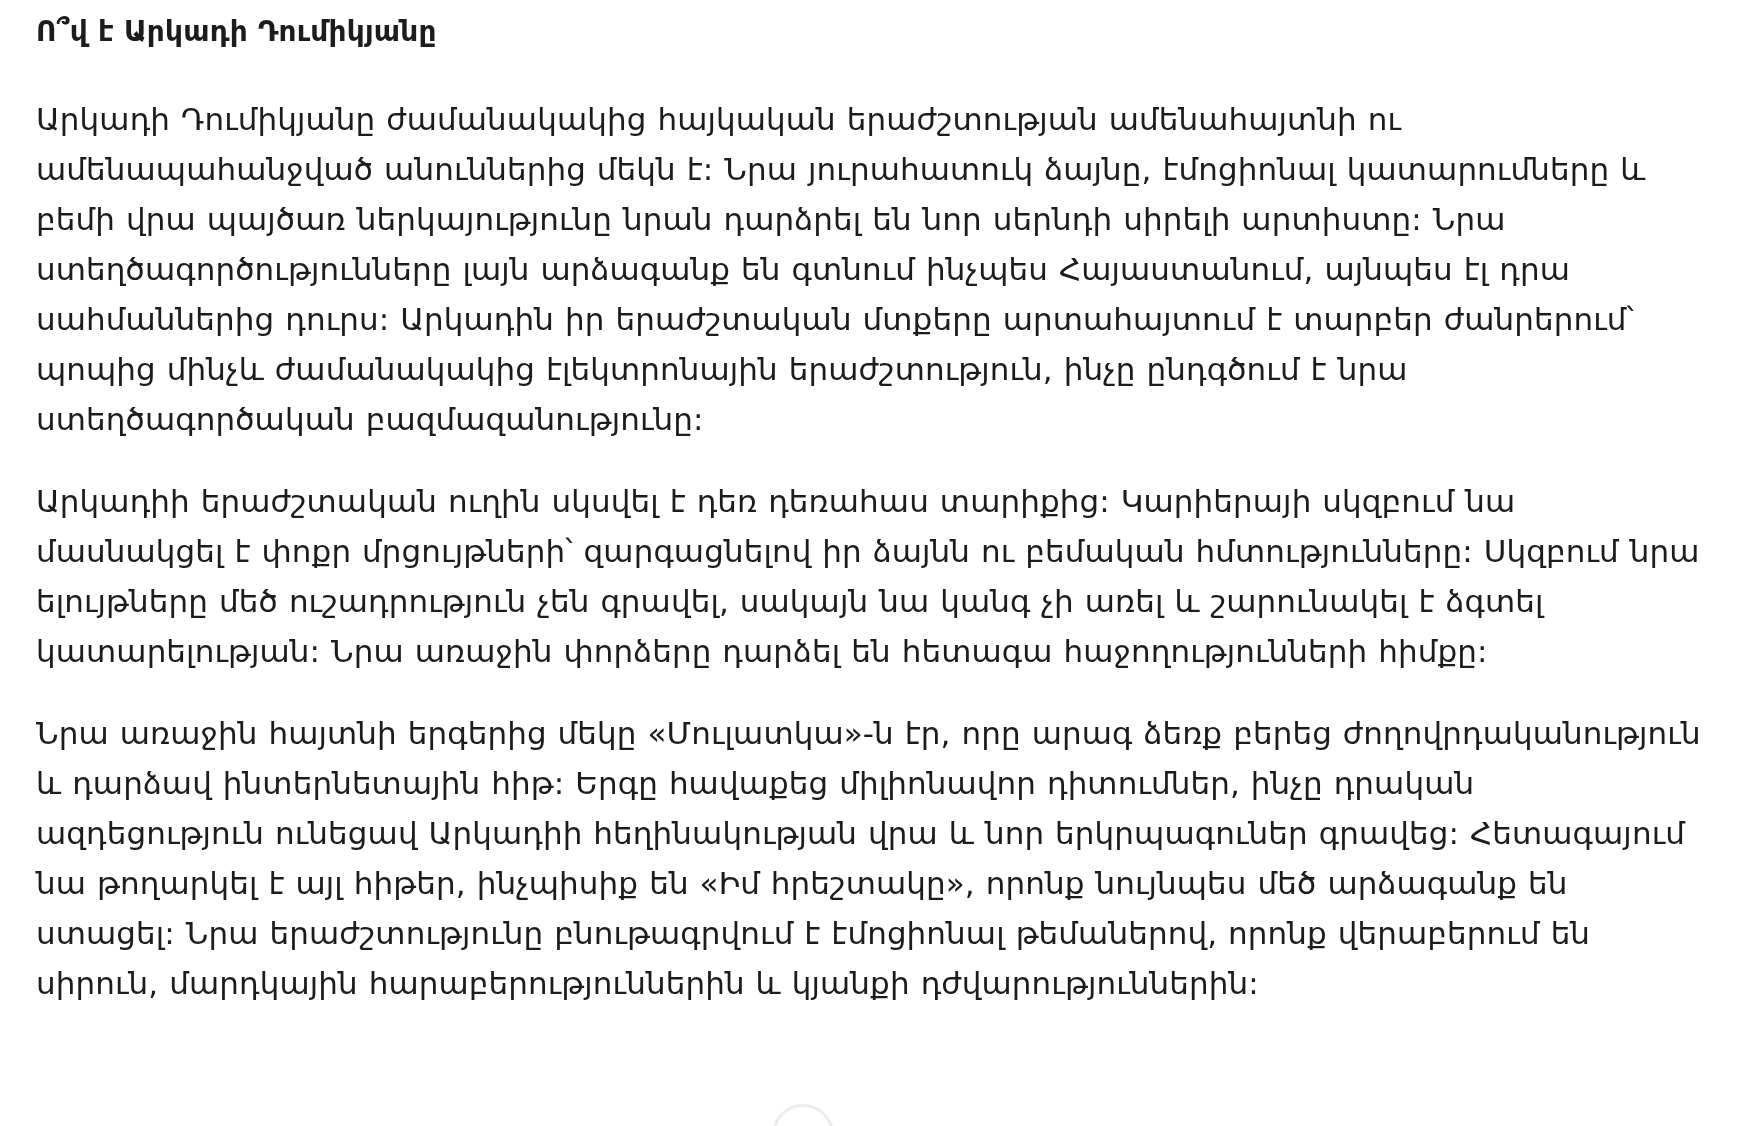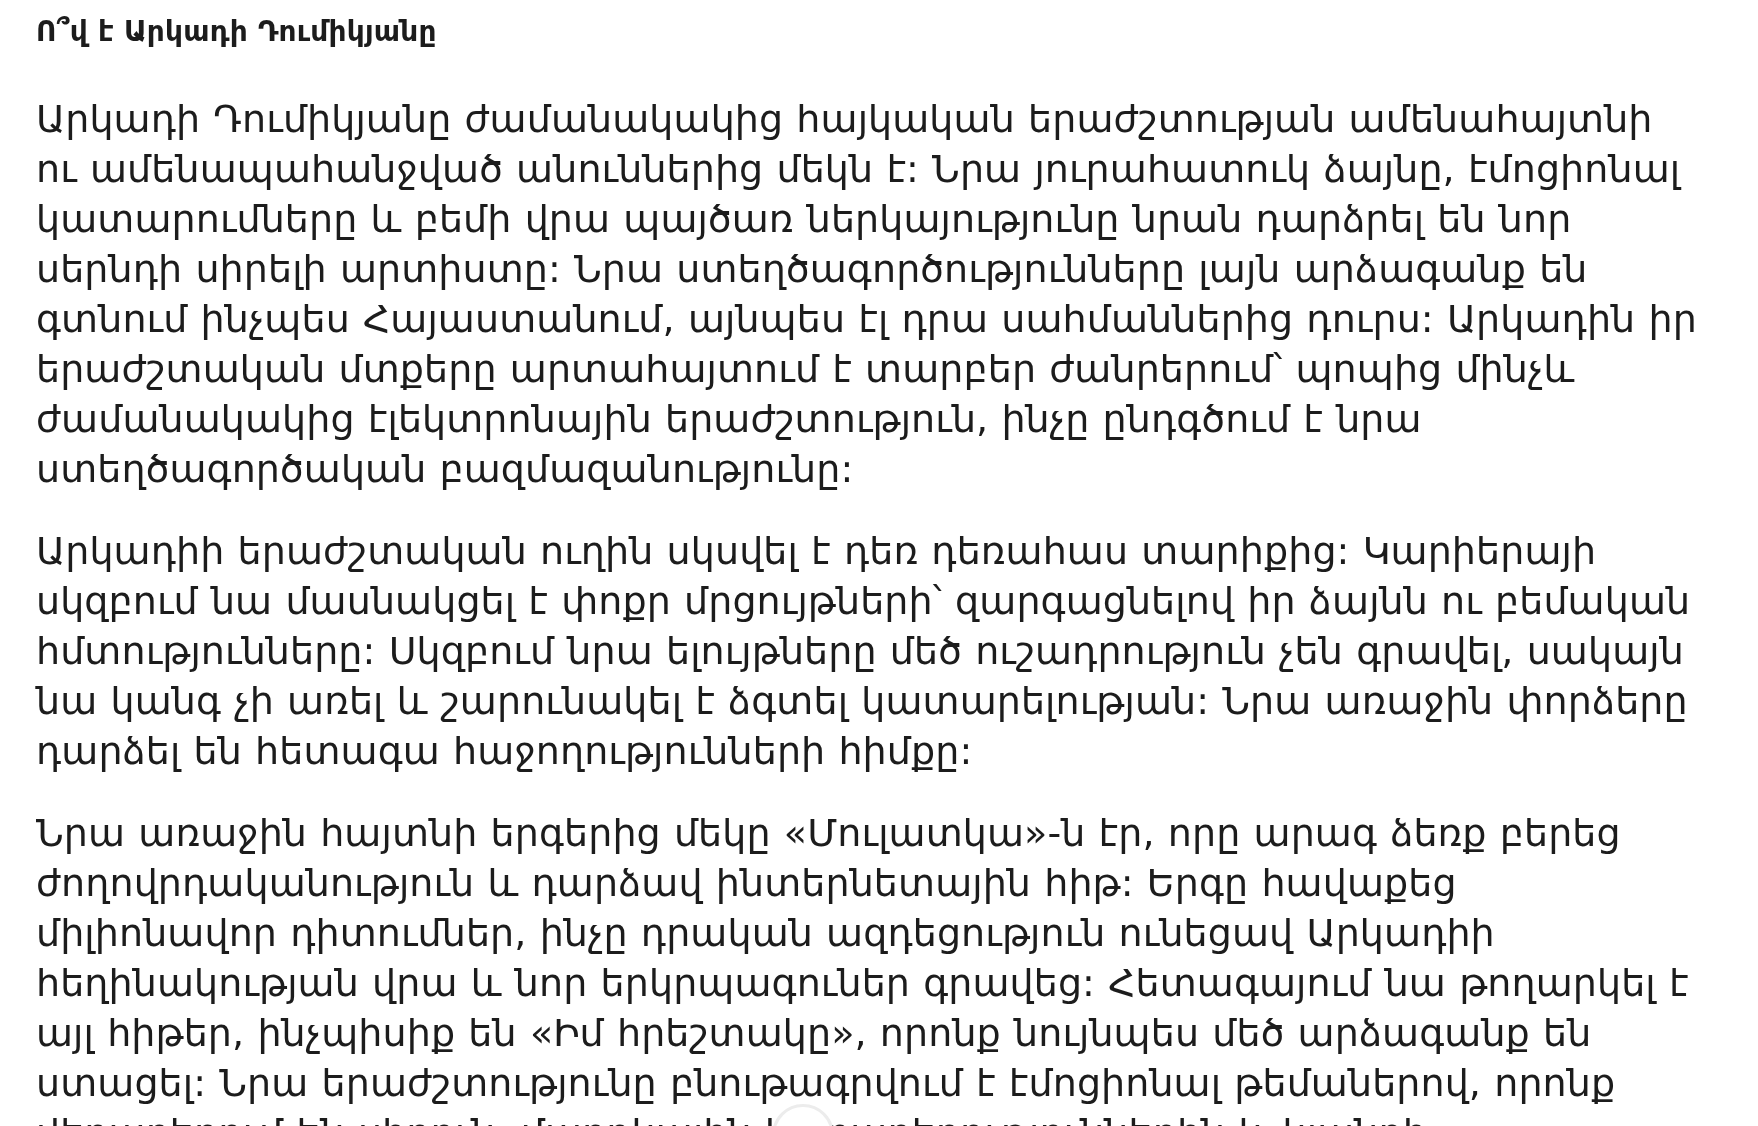--- a/index.html
+++ b/index.html
@@ -22,21 +22,21 @@
     width: 1668px;
   }
   .article h1 {
     font-size: 28px;
     font-weight: 700;
     margin: 0 0 44px 0;
     line-height: 1.3;
     letter-spacing: 0.2px;
   }
   .article p {
-    font-size: 38px;
+    font-size: 31px;
     font-weight: 400;
     line-height: 50px;
     margin: 0 0 32px 0;
     letter-spacing: 0.1px;
     word-spacing: 1px;
   }
   
   .bottom-spinner {
     position: absolute;
     left: 772px;

